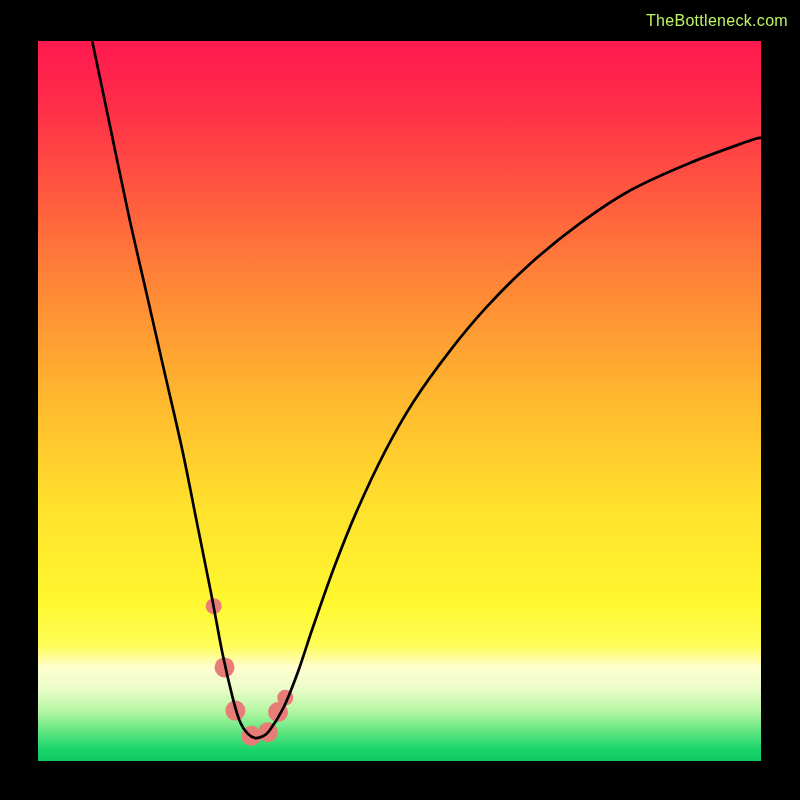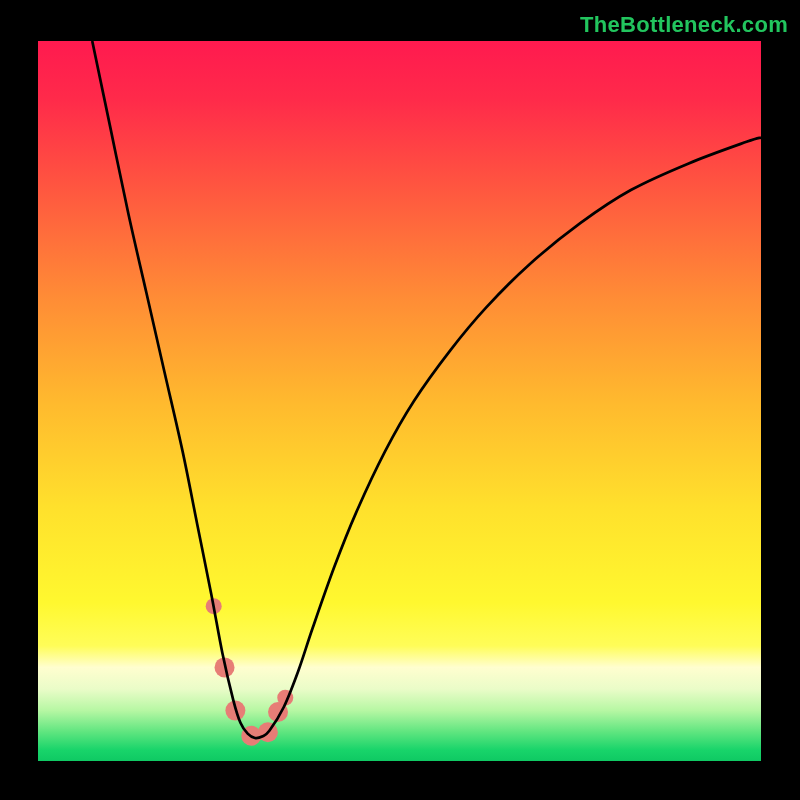--- a/index.html
+++ b/index.html
@@ -38,23 +38,23 @@
     position: absolute;
     left: 0;
     top: 0;
     width: 100%;
     height: 100%;
   }
   .watermark {
     position: absolute;
     top: 12px;
     right: 12px;
-    color: #22c55e;
-    font-size: 22px;
-    font-weight: 700;
+    color: #bef264;
+    font-size: 16px;
+    font-weight: 400;
     letter-spacing: 0.3px;
     user-select: none;
   }
 </style>
 </head>
 <body>
 
 <div class="frame">
   <div class="plot-area">
     <svg class="gradient" viewBox="0 0 100 100" preserveAspectRatio="none">

